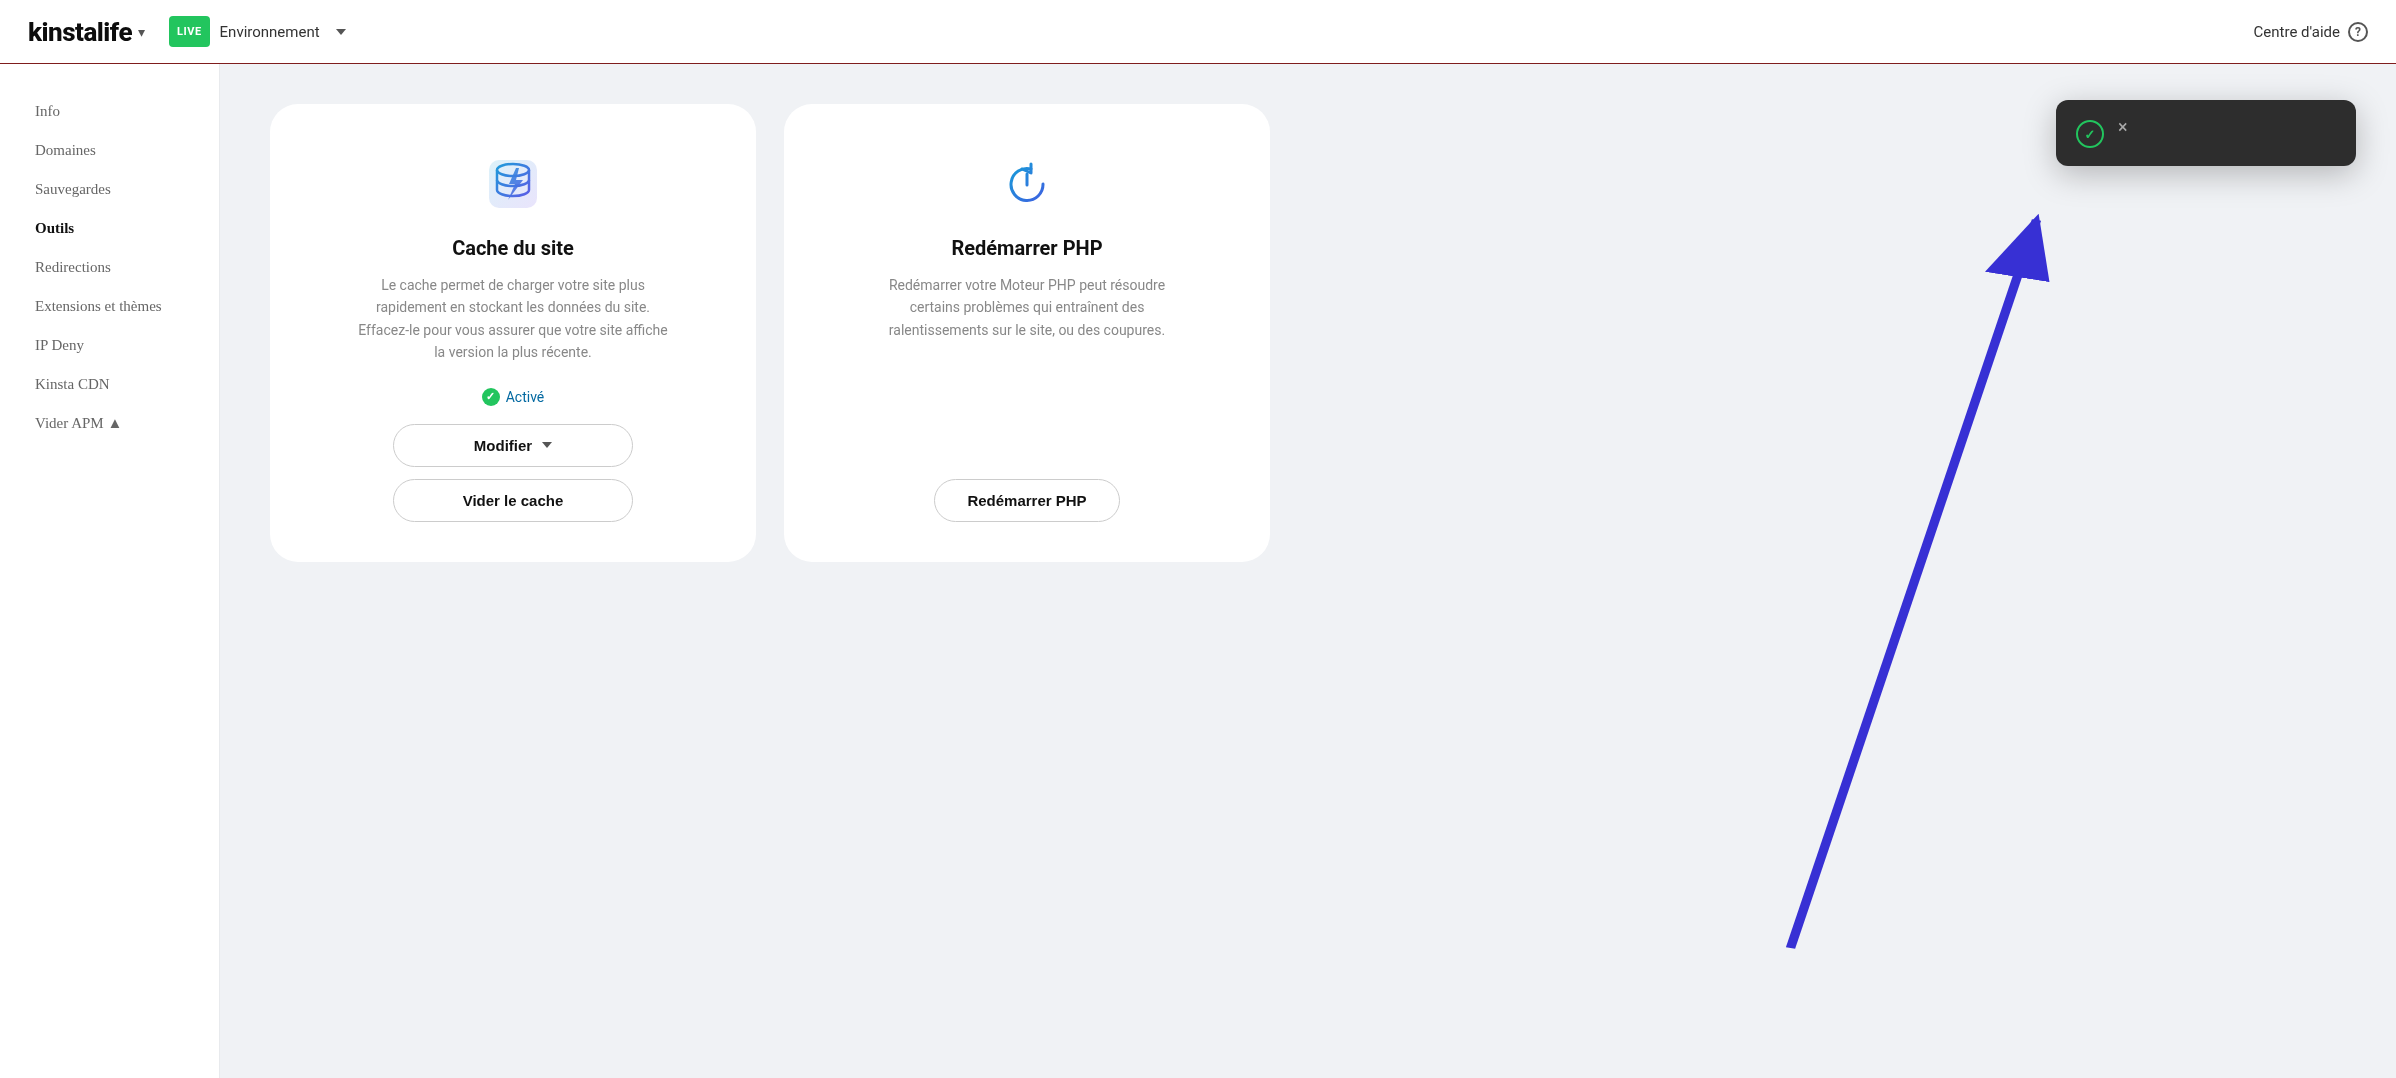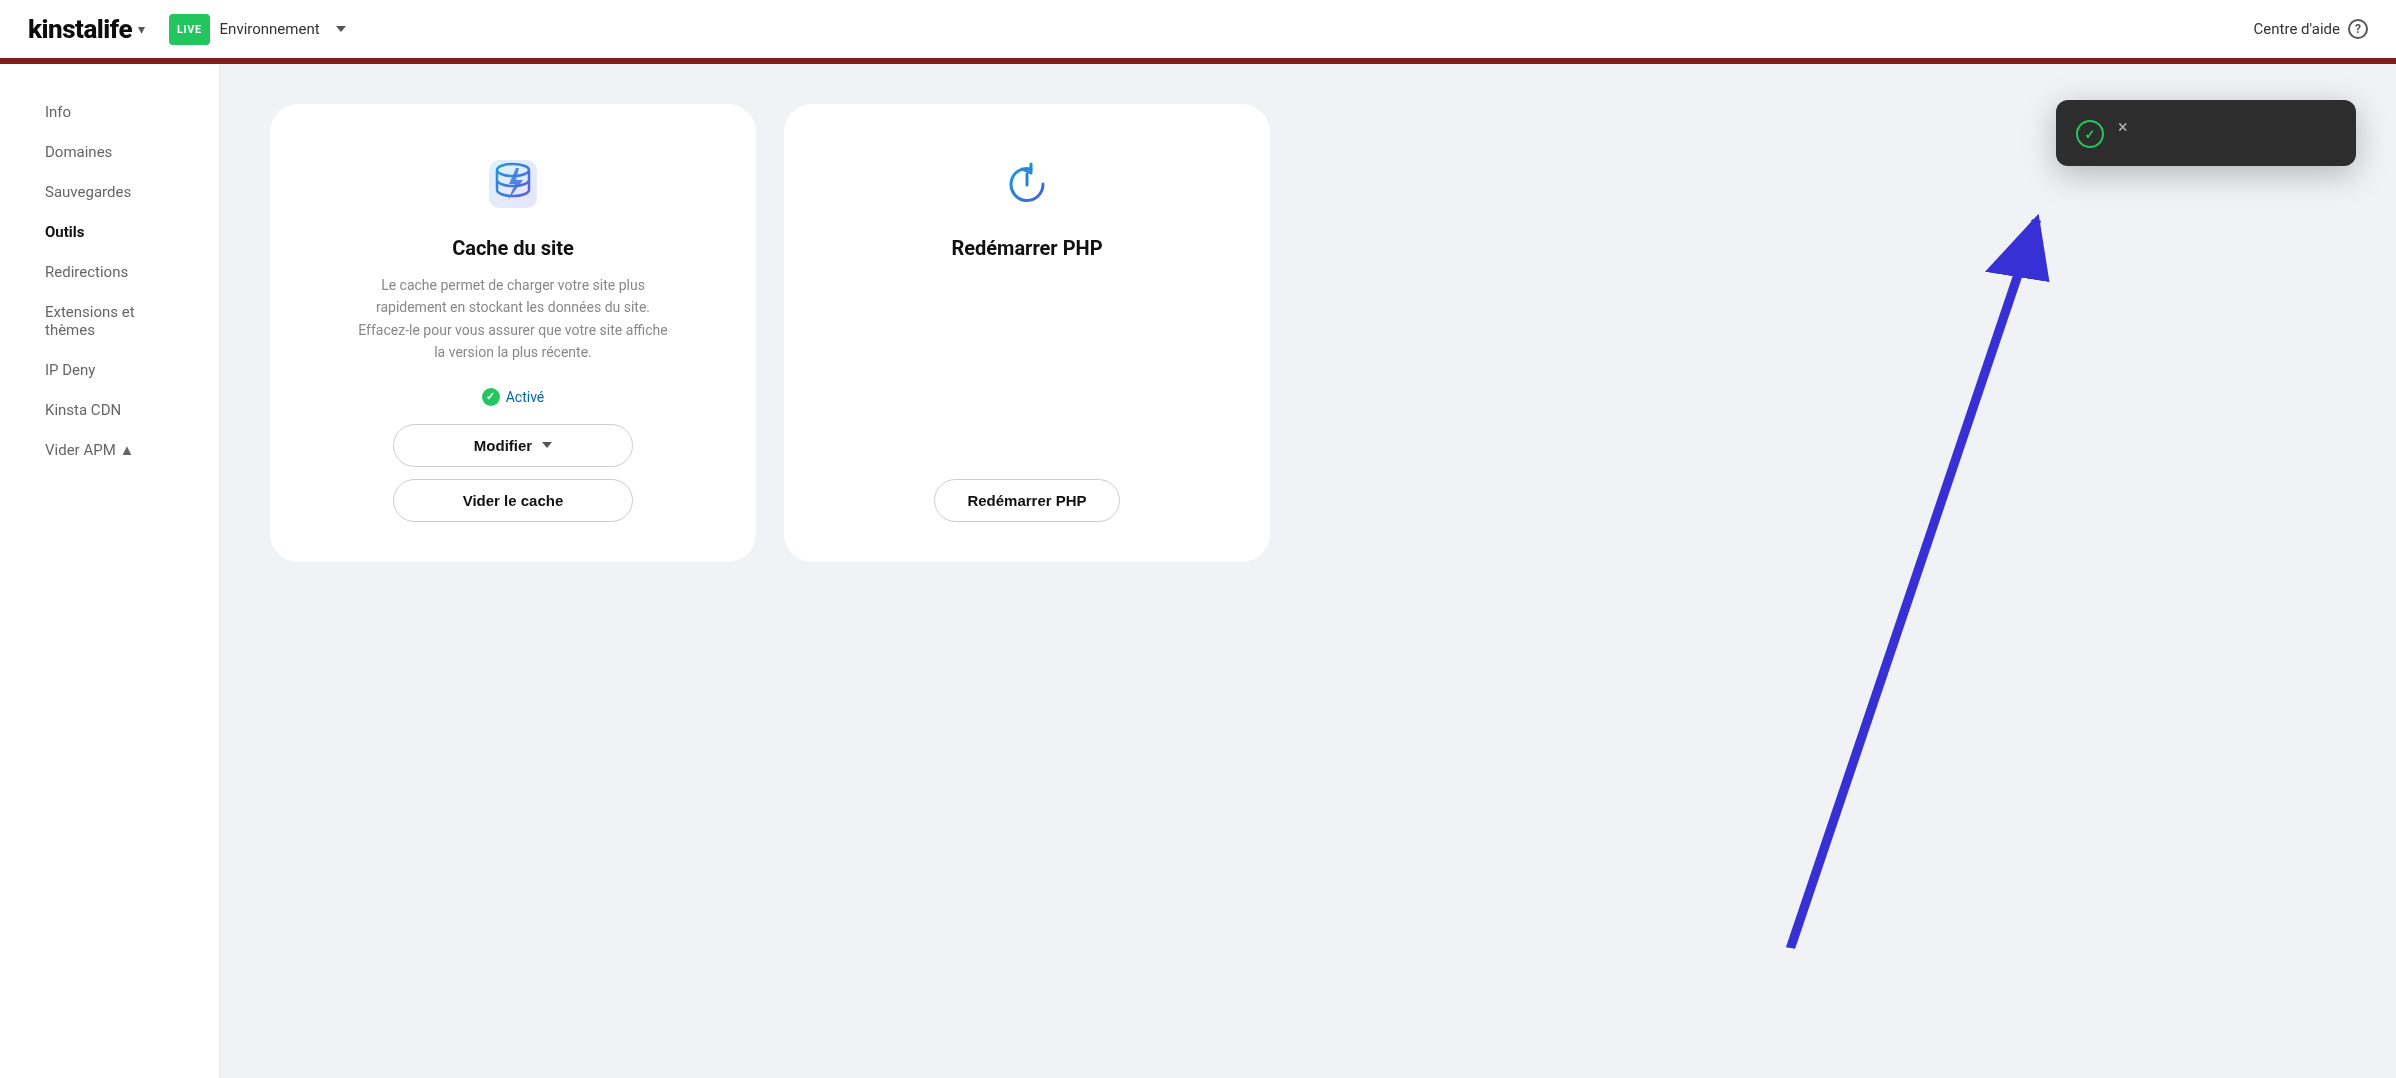--- a/index.html
+++ b/index.html
@@ -9,21 +9,21 @@
       min-height: 100vh;
     }
 
     
     .header {
       background: #fff;
       height: 64px;
       display: flex;
       align-items: center;
       padding: 0 28px;
-      border-bottom: 6px solid #7f1d1d;
+      border-bottom: 1px solid #7f1d1d;
       position: relative;
       z-index: 10;
     }
     .logo {
       font-size: 26px;
       font-weight: 800;
       color: #0d0d0d;
       letter-spacing: -0.5px;
     }
     .logo-chevron {
@@ -82,26 +82,27 @@
 
     
     .sidebar {
       width: 220px;
       background: #fff;
       padding: 28px 0;
       border-right: 1px solid #e8eaed;
       flex-shrink: 0;
     }
     .sidebar-item {
-      padding: 11px 42px;
+      padding: 11px 32px;
       font-size: 15px;
       color: #666;
       cursor: pointer;
       border-left: 3px solid transparent;
       transition: color 0.15s;
+      font-family: Liberation Serif, serif;
     }
     .sidebar-item.active {
       color: #111;
       font-weight: 700;
       border-left: 3px solid transparent;
     }
 
     
     .main {
       flex: 1;
@@ -347,20 +348,21 @@
             </defs>
 
             <path d="M48 32 A16 16 0 1 1 36 17" stroke="url(#restartGrad)" stroke-width="3" fill="none" stroke-linecap="round"></path>
 
             <polyline points="36,12 36,21 27,17" stroke="url(#restartGrad)" stroke-width="3" fill="none" stroke-linecap="round" stroke-linejoin="round"></polyline>
 
             <line x1="32" y1="22" x2="32" y2="33" stroke="url(#restartGrad)" stroke-width="3" stroke-linecap="round"></line>
           </svg>
         </div>
         <div class="card-title">Redémarrer PHP</div>
+        <p class="card-desc">Redémarrer votre Moteur PHP peut résoudre certains problèmes qui entraînent des ralentissements sur le site, ou des coupures.</p>
         <div style="margin-top:auto; padding-top: 48px;">
           <button class="btn">Redémarrer PHP</button>
         </div>
       </div>
 
     </div>
 
     <svg class="arrow-overlay" viewBox="0 0 1150 780" preserveAspectRatio="none">
       <defs>
         <marker id="arrowhead" markerWidth="10" markerHeight="7" refX="9" refY="3.5" orient="auto">

